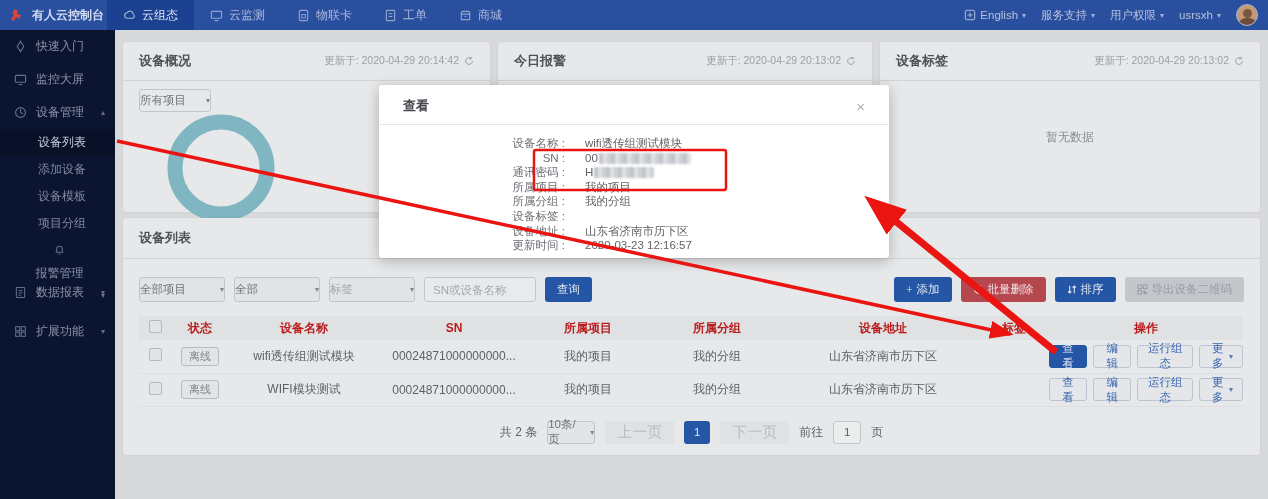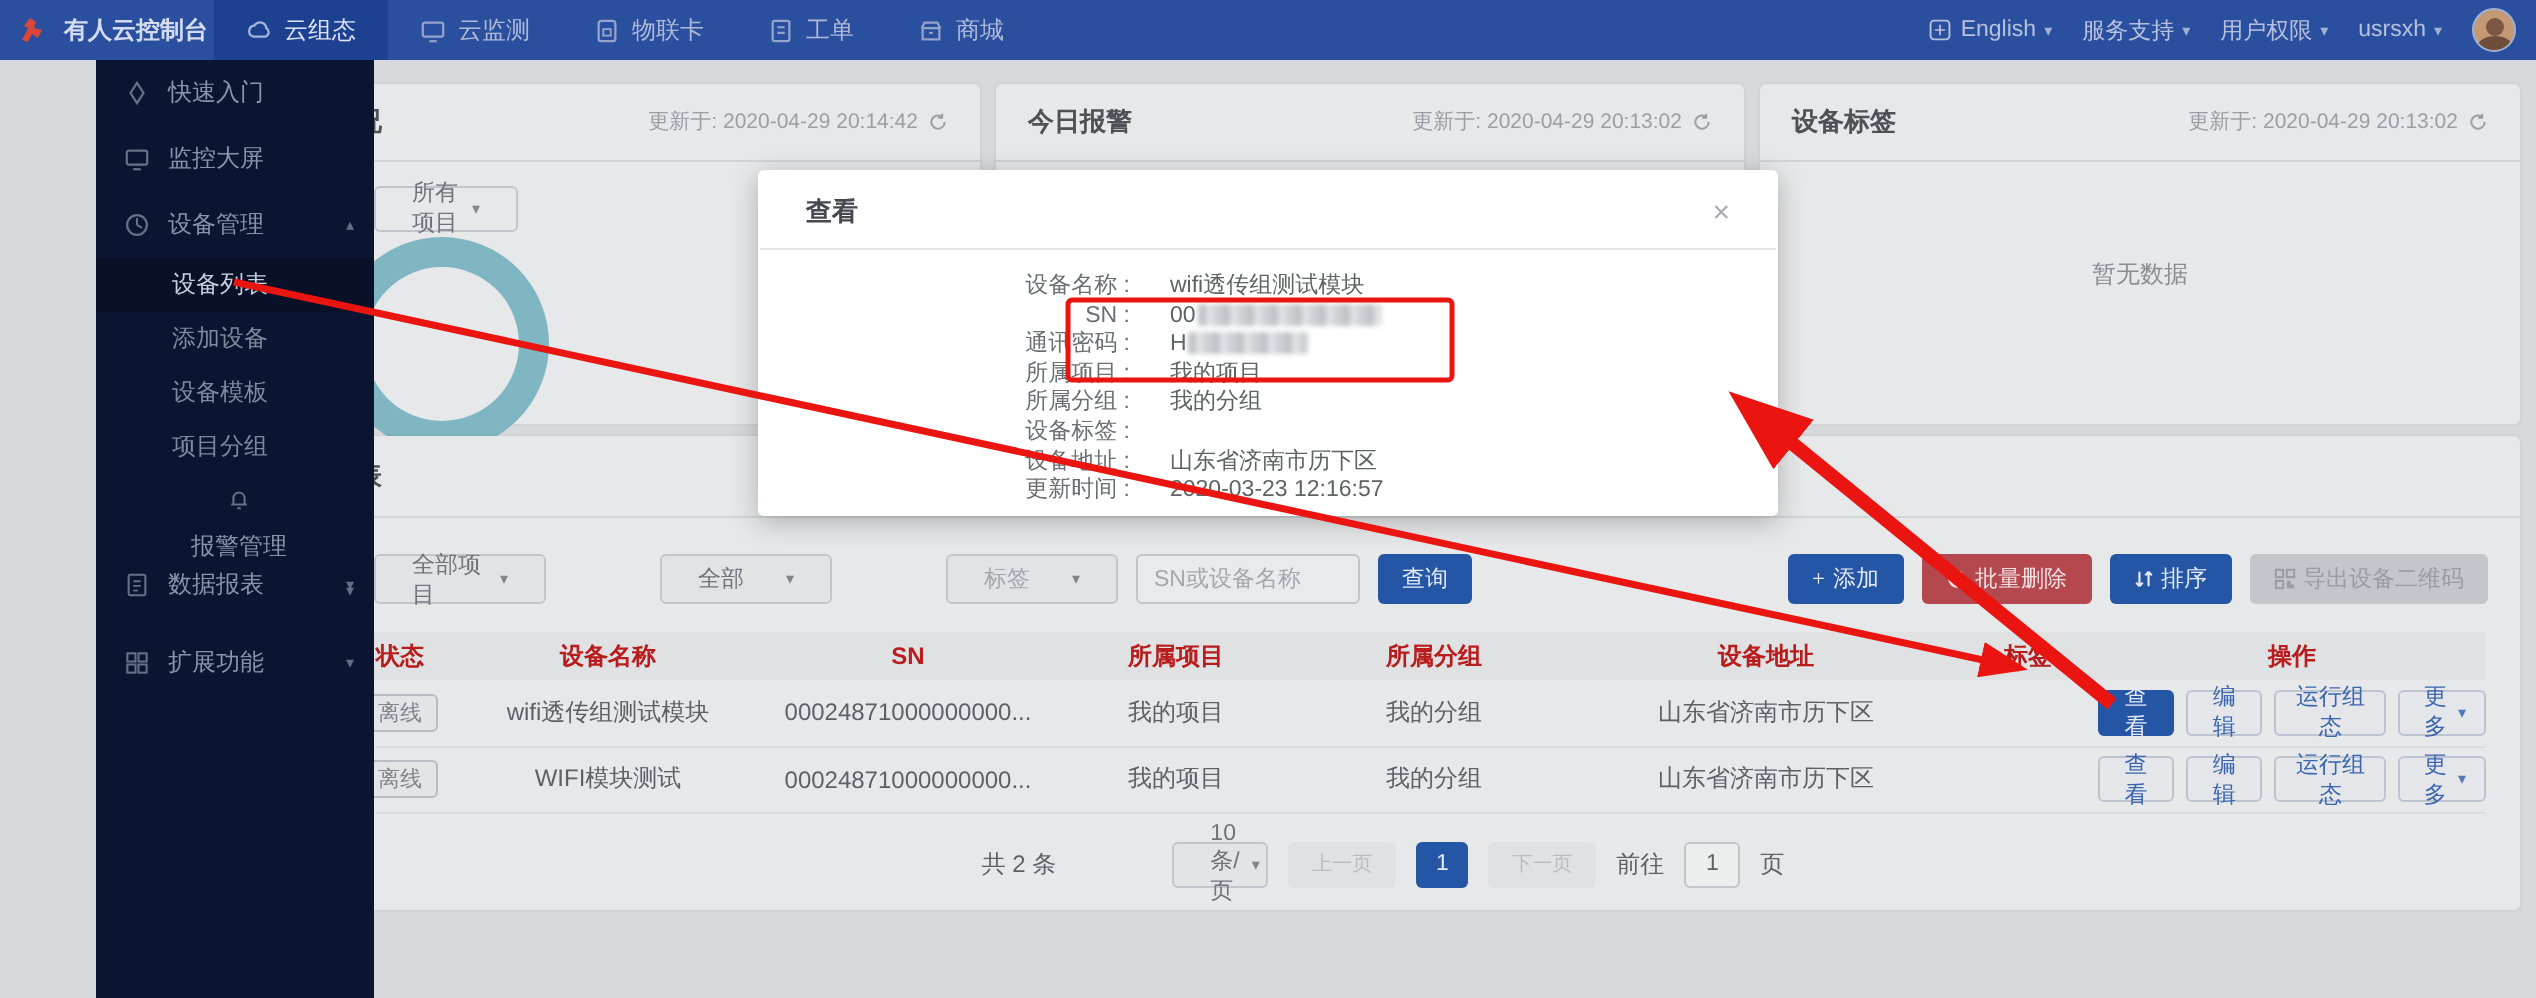--- a/index.html
+++ b/index.html
@@ -32,34 +32,34 @@
   .hdr-tab.active{background:var(--header-active);color:#dce3f5;}
   .hdr-tab svg{opacity:.8;}
   .hdr-right{margin-left:auto;display:flex;align-items:center;gap:15px;padding-right:10px;color:#b6c1de;font-size:11.5px;}
   .hdr-right .drp{display:flex;align-items:center;gap:4px;cursor:pointer;}
   .caret{font-size:8px;opacity:.85;}
   .avatar{width:22px;height:22px;border-radius:50%;background:#c49a76;position:relative;overflow:hidden;border:1px solid #9fb0d8;}
   .avatar::before{content:"";position:absolute;left:6px;top:4px;width:9px;height:9px;border-radius:50%;background:#7c5640;}
   .avatar::after{content:"";position:absolute;left:2px;top:13px;width:17px;height:10px;border-radius:50% 50% 0 0;background:#6e4d3a;}
 
   
-  .sb{position:absolute;left:0;top:30px;bottom:0;width:139px;background:var(--sidebar-navy);z-index:5;color:#8a93a8;margin-left:48px;}
+  .sb{position:absolute;left:0;top:30px;bottom:0;width:115px;background:var(--sidebar-navy);z-index:5;color:#8a93a8;}
   .sb-item{display:flex;align-items:center;gap:9px;height:33px;padding:0 10px 0 14px;font-size:12px;cursor:pointer;}
   .sb-item svg{flex:none;opacity:.8;}
   .sb-item .arr{margin-left:auto;font-size:8px;opacity:.7;}
   .sb-sub{display:flex;align-items:center;height:27px;padding-left:38px;font-size:12px;color:#7f889c;cursor:pointer;}
   .sb-sub.active{background:#081128;color:#c7cfe0;}
 
   
   .main{position:absolute;left:115px;top:30px;right:0;bottom:0;background:var(--page-bg);}
   .card{position:absolute;background:var(--card-bg);border-radius:3px;box-shadow:0 0 2px rgba(0,0,0,.08);}
   .card-hd{display:flex;align-items:center;justify-content:space-between;padding:10px 16px;border-bottom:1px solid var(--line);}
   .card-title{font-size:13px;font-weight:bold;color:#4e5258;}
   .card-upd{font-size:10.5px;color:#9a9ea6;display:flex;align-items:center;gap:5px;}
-  .sel{display:inline-flex;align-items:center;justify-content:space-between;border:1px solid #c2c6cc;border-radius:3px;background:transparent;color:#6f747c;padding:0 18px;height:23px;font-size:11.5px;cursor:pointer;gap:6px;margin-left:48px;}
+  .sel{display:inline-flex;align-items:center;justify-content:space-between;border:1px solid #c2c6cc;border-radius:3px;background:transparent;color:#6f747c;padding:0 0;height:23px;font-size:11.5px;cursor:pointer;gap:6px;}
   .sel .ph{color:#a3a7af;}
   .donut-wrap{position:relative;height:110px;}
   .legend{position:absolute;right:32px;top:56px;text-align:center;font-size:11px;color:#6b7076;}
   .legend .pill{display:inline-block;width:16px;height:8px;border-radius:4px;background:var(--teal);vertical-align:middle;margin-right:4px;}
   .legend .num{font-size:15px;color:#4a4e55;margin-top:3px;}
   .empty{color:#8a8e94;font-size:12px;text-align:center;margin-top:48px;}
 
   
   .list-card{padding:0;}
   .lc-hd{padding:11px 16px;border-bottom:1px solid var(--line);font-size:13px;font-weight:bold;color:#4e5258;}
@@ -76,21 +76,21 @@
   table.dev{width:1104px;margin:4px 16px 0;border-collapse:collapse;table-layout:fixed;font-size:12px;}
   table.dev th{background:#dfe1e3;color:#b91c1c;font-weight:bold;height:24px;text-align:center;}
   table.dev td{height:33px;text-align:center;border-bottom:1px solid #dcdee0;color:#5d6167;}
   .cb{display:inline-block;width:13px;height:13px;border:1px solid #b4b8bf;border-radius:2px;background:#e3e4e6;cursor:pointer;}
   .badge{display:inline-block;border:1px solid #b8bcc2;border-radius:3px;color:#81868d;font-size:11px;padding:1px 7px;background:#e3e4e6;}
   .mini{display:inline-flex;align-items:center;gap:3px;border:1px solid #bcc4d2;border-radius:3px;background:#e4e6ea;color:#3b66ae;font-size:11.5px;height:23px;padding:0 9px;cursor:pointer;font-family:inherit;}
   .mini.primary{background:var(--accent);border-color:var(--accent);color:#e4e9f4;}
   .acts{display:flex;gap:6px;justify-content:center;}
 
   .pager{display:flex;align-items:center;justify-content:center;gap:10px;margin-top:14px;color:#5d6167;font-size:12px;}
-  .pg-btn{height:23px;padding:0 12px;border-radius:3px;background:#dfe1e3;color:#b9bdc3;display:inline-flex;align-items:center;border:none;font-size:10px;cursor:not-allowed;font-family:inherit;}
+  .pg-btn{height:23px;padding:0 12px;border-radius:3px;background:#dfe1e3;color:#b9bdc3;display:inline-flex;align-items:center;border:none;font-size:15px;cursor:not-allowed;font-family:inherit;}
   .pg-cur{height:23px;min-width:26px;border-radius:3px;background:var(--accent);color:#e4e9f4;display:inline-flex;align-items:center;justify-content:center;font-size:11.5px;cursor:pointer;}
   .pg-sel{width:48px;height:23px;background:#e3e4e6;}
   .goto-inp{width:28px;height:23px;text-align:center;background:#eceded;}
 
   
   .modal{position:absolute;left:379px;top:85px;width:510px;height:173px;background:#fff;border-radius:3px;box-shadow:0 3px 14px rgba(0,0,0,.25);z-index:40;}
   .modal-hd{display:flex;align-items:center;justify-content:space-between;padding:12px 24px 9px;}
   .modal-title{font-size:13px;color:#45484e;font-weight:bold;}
   .modal-x{color:#a9adb3;font-size:15px;cursor:pointer;line-height:1;}
   .modal-div{border-top:1px solid #e6e6e6;margin:0 1px;}

